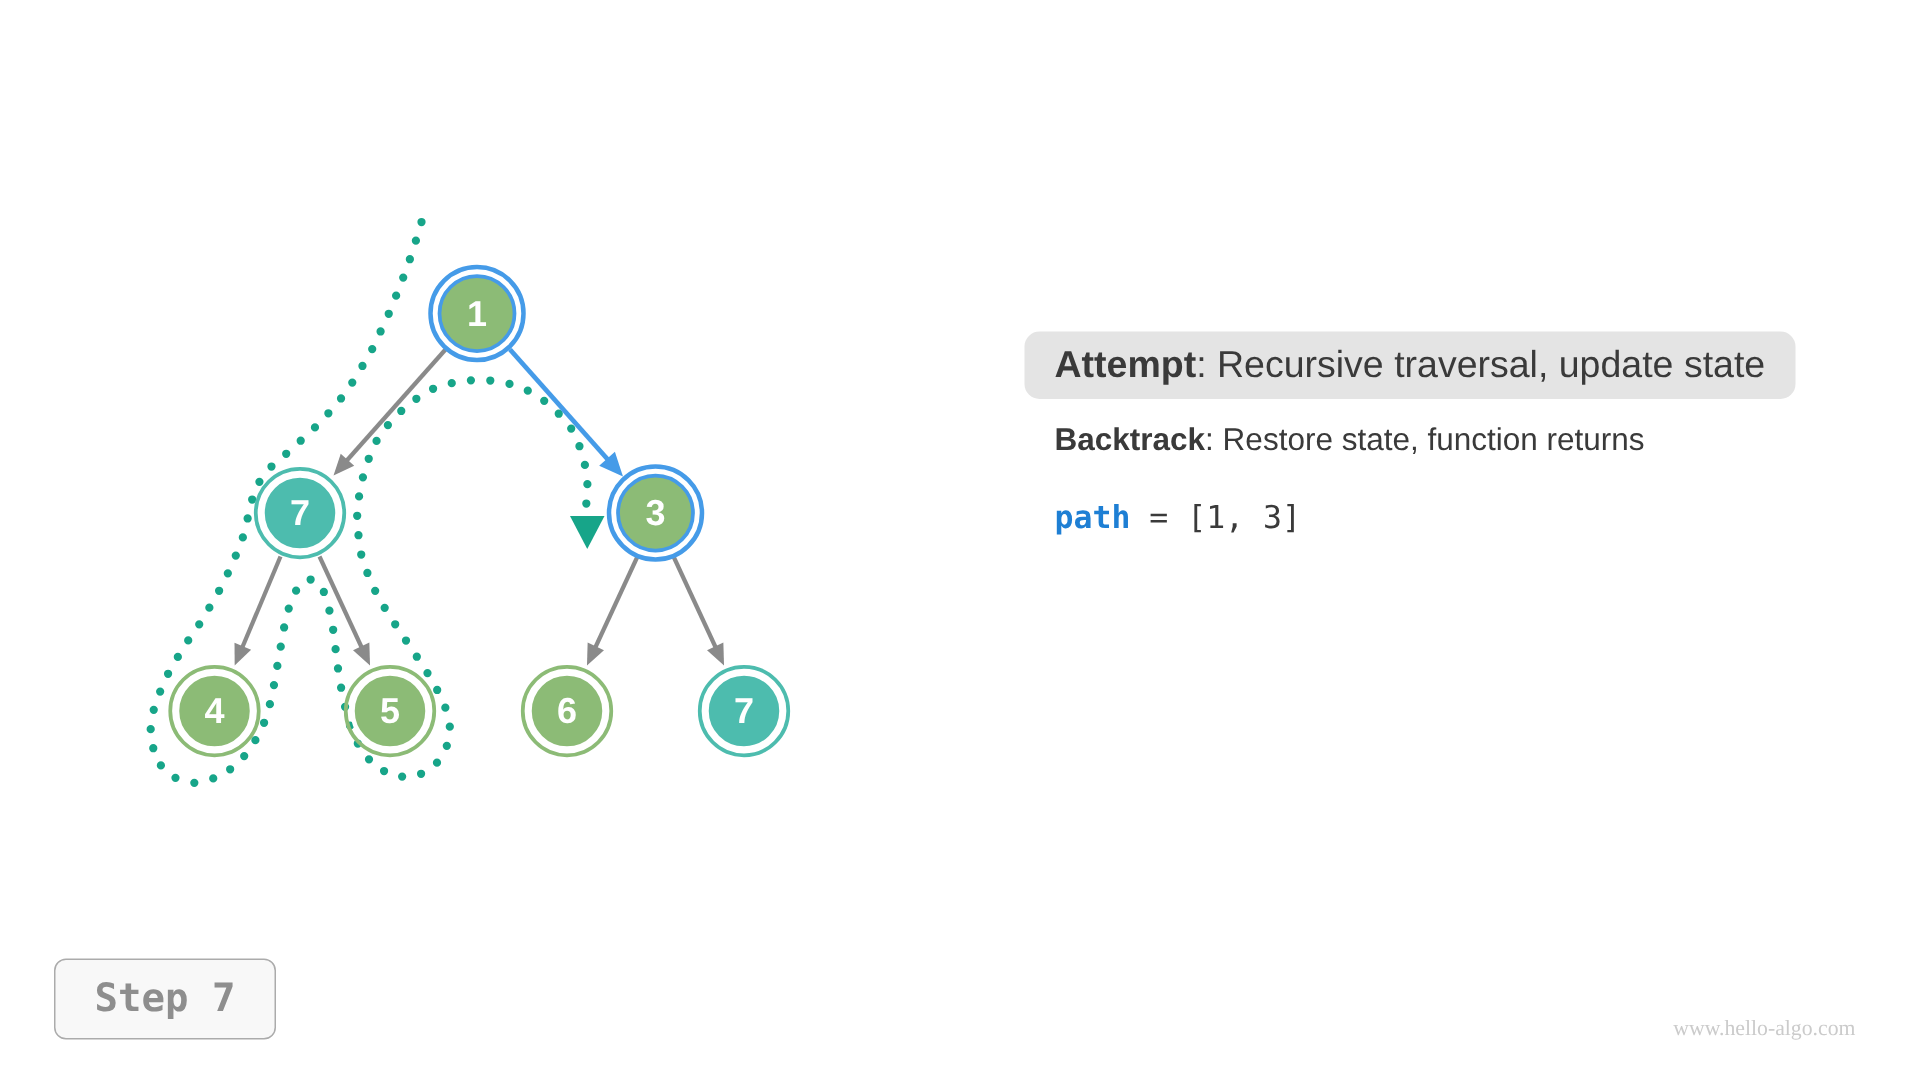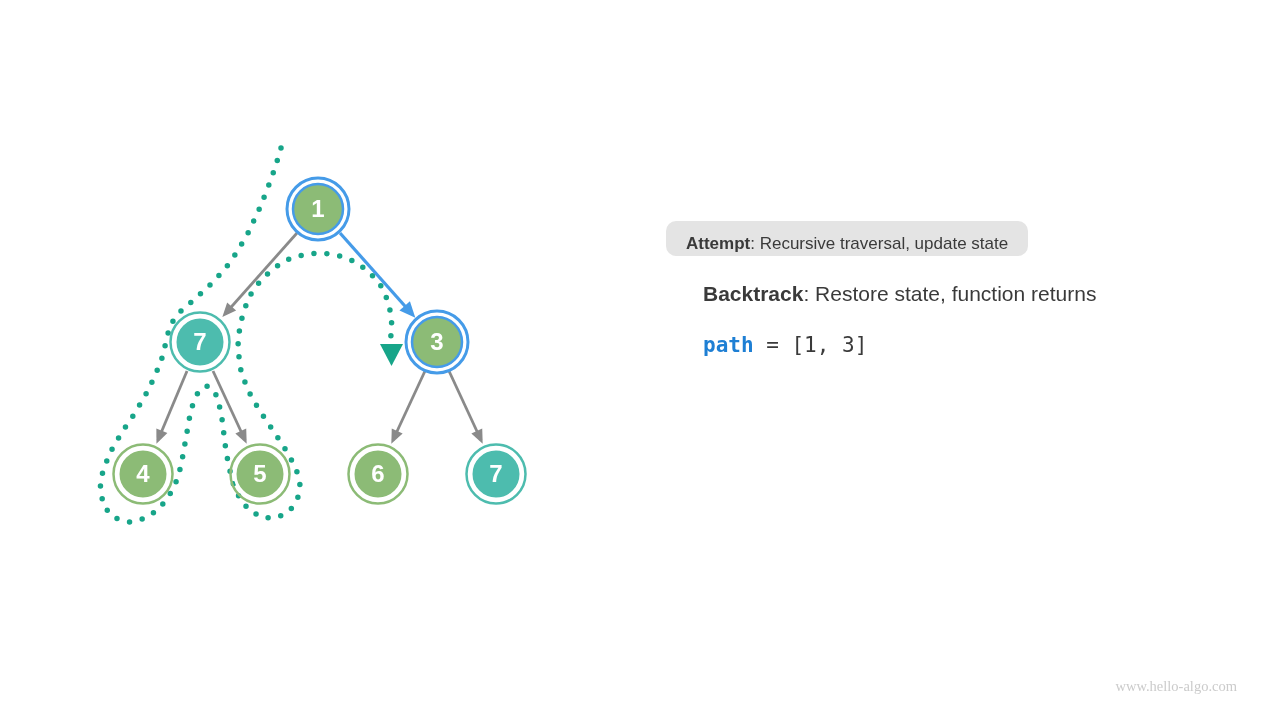--- a/index.html
+++ b/index.html
@@ -39,23 +39,23 @@
   .body{stroke:#fff;stroke-width:3;}
   .body-h{stroke:var(--accent-blue);stroke-width:2.5;}
   .body-green{fill:var(--node-green);}
   .body-teal{fill:var(--node-teal);}
   .node-label{fill:#fff;font:bold 24px "Liberation Sans",sans-serif;text-anchor:middle;}
   .trace{stroke:var(--trace-teal);stroke-width:5.5;stroke-linecap:round;stroke-dasharray:0 13;fill:none;}
   .trace-arrowhead{fill:var(--trace-teal);}
 
   
   .attempt-row{
-    position:absolute;left:666px;top:221px;height:35px;line-height:45px;
+    position:absolute;left:683px;top:221px;height:45px;line-height:45px;
     padding:0 20px;border-radius:10px;background:var(--attempt-box-bg);
-    font-size:17px;color:var(--text-dark);white-space:pre;
+    font-size:25px;color:var(--text-dark);white-space:pre;
   }
   .backtrack-row{
     position:absolute;left:703px;top:281px;height:26px;line-height:26px;
     font-size:21px;color:var(--text-dark);white-space:pre;
   }
   .bold-label{font-weight:bold;}
   .code-row{
     position:absolute;left:703px;height:26px;line-height:26px;
     font-family:"DejaVu Sans Mono",monospace;font-size:21px;
     color:var(--text-dark);white-space:pre;text-align:center;
@@ -155,15 +155,18 @@
     </g>
   </svg>
 
   <div class="attempt-row"><span class="bold-label">Attempt</span><span>: Recursive traversal, update state</span></div>
 
   <div class="backtrack-row"><span class="bold-label">Backtrack</span><span>: Restore state, function returns</span></div>
 
   <div class="code-row path-row"><span class="code-var path-var">path</span><span class="code-val">= [1, 3]</span></div>
 
 
+  <div class="step-badge">
+      <span>Step 7</span>
+    </div>
 
   <div class="watermark">www.hello-algo.com</div>
 </div>
 
 </body></html>

